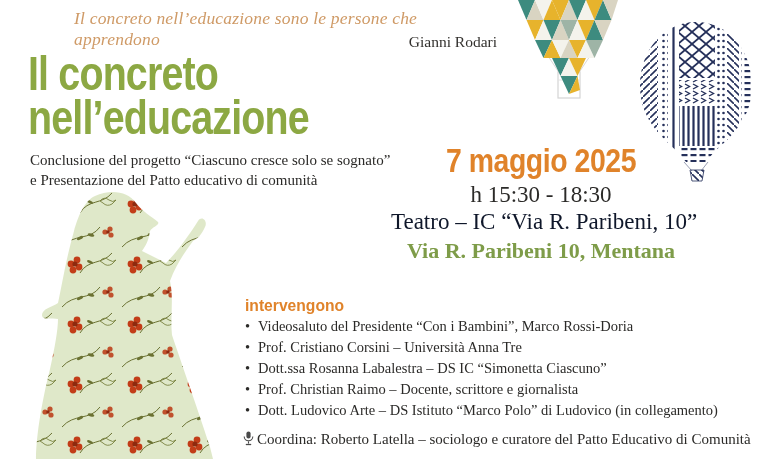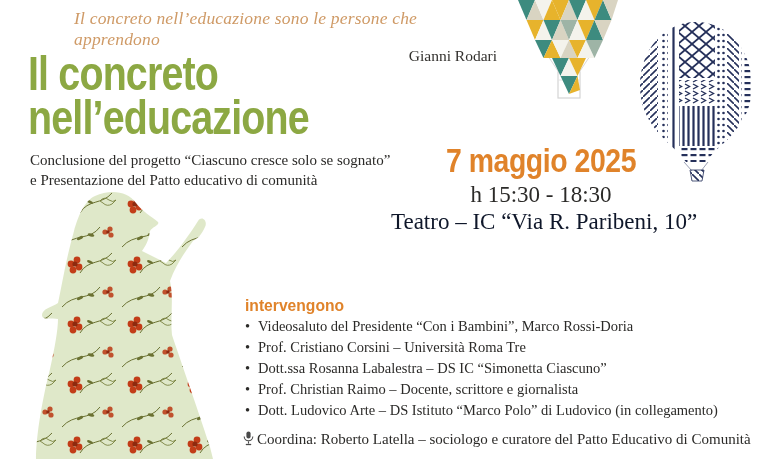--- a/index.html
+++ b/index.html
@@ -6,21 +6,21 @@
   #poster{
     position:relative;width:768px;height:459px;background:#ffffff;overflow:hidden;
     font-family:"Liberation Serif", serif;
   }
   
   .quote{
     position:absolute;left:74px;top:8px;width:430px;
     font-style:italic;font-size:17.5px;color:#cf9a66;letter-spacing:0.2px;
   }
   .attribution{
-    position:absolute;left:300px;top:47px;width:197px;text-align:right;
+    position:absolute;left:300px;top:33px;width:197px;text-align:right;
     font-size:15.5px;color:#33312e;
   }
   
   .title{
     position:absolute;left:28px;top:52px;
     font-family:"Liberation Sans", sans-serif;font-weight:bold;
     font-size:48px;line-height:0.92;letter-spacing:-1px;color:#8ca843;
     transform:scaleX(0.82);transform-origin:0 0;white-space:nowrap;
   }
   .subtitle{
@@ -73,32 +73,33 @@
 
   <div class="subtitle">
     <div>Conclusione del progetto “Ciascuno cresce solo se sognato”</div>
     <div>e Presentazione del Patto educativo di comunità</div>
   </div>
 
   <div class="event-col">
     <div class="event-date">7 maggio 2025</div>
     <div class="event-time">h 15:30 - 18:30</div>
     <div class="event-venue">Teatro – IC “Via R. Paribeni, 10”</div>
+    <div class="event-address">Via R. Paribeni 10, Mentana</div>
   </div>
 
   <div class="speakers-heading">intervengono</div>
 
   <ul class="speakers-list">
 
       <li>
         <span class="bullet">•</span><span>Videosaluto del Presidente “Con i Bambini”, Marco Rossi-Doria</span>
       </li>
 
       <li>
-        <span class="bullet">•</span><span>Prof. Cristiano Corsini – Università Roma Tre</span>
+        <span class="bullet">•</span><span>Prof. Cristiano Corsini – Università Anna Tre</span>
       </li>
 
       <li>
         <span class="bullet">•</span><span>Dott.ssa Rosanna Labalestra – DS IC “Simonetta Ciascuno”</span>
       </li>
 
 
       <li>
         <span class="bullet">•</span><span>Prof. Christian Raimo – Docente, scrittore e giornalista</span>
       </li>

